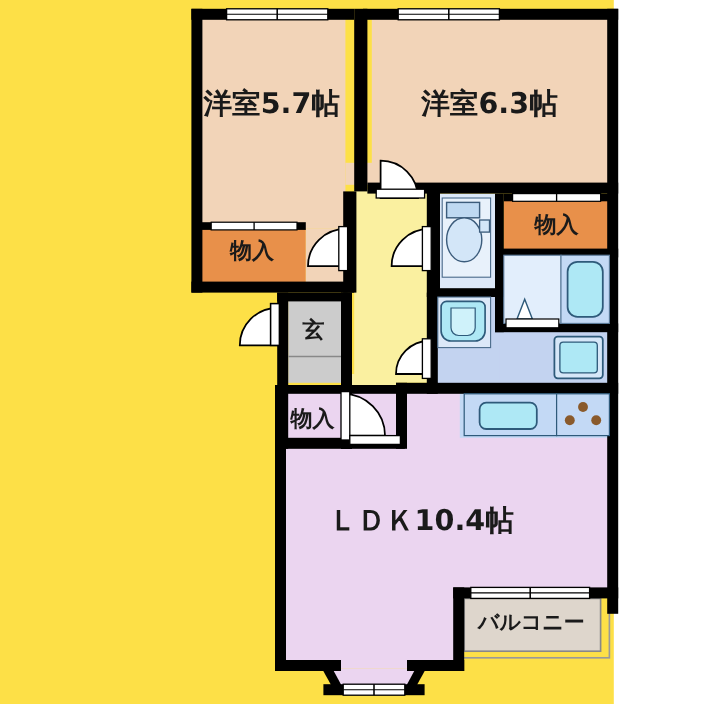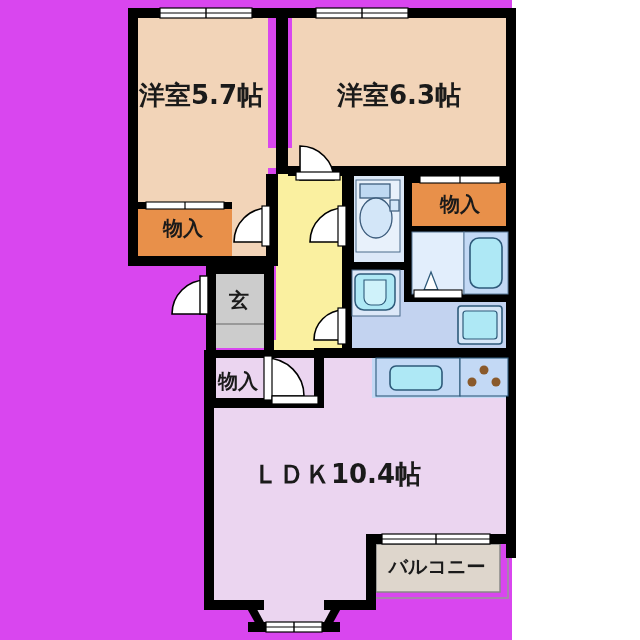--- a/index.html
+++ b/index.html
@@ -1,18 +1,18 @@
 <!DOCTYPE html>
 <html><head>
 <meta charset="utf-8">
 <style>
   html,body{margin:0;padding:0;background:#ffffff;}
   body{width:640px;height:640px;overflow:hidden;
        font-family:"DejaVu Sans","Liberation Sans",sans-serif;}
-  #plan{position:relative;width:512px;height:640px;background:#d946ef;}
+  #plan{position:relative;width:512px;height:640px;background:#fde047;padding-left:46px;}
   svg{display:block;}
   .rm-label{font-family:"DejaVu Sans","Liberation Sans",sans-serif;
             font-weight:700;fill:#1a1a1a;text-anchor:middle;dominant-baseline:middle;}
 </style>
 </head>
 <body>
 
 <div id="plan">
 <svg width="640" height="640" viewBox="0 0 640 640">
 

